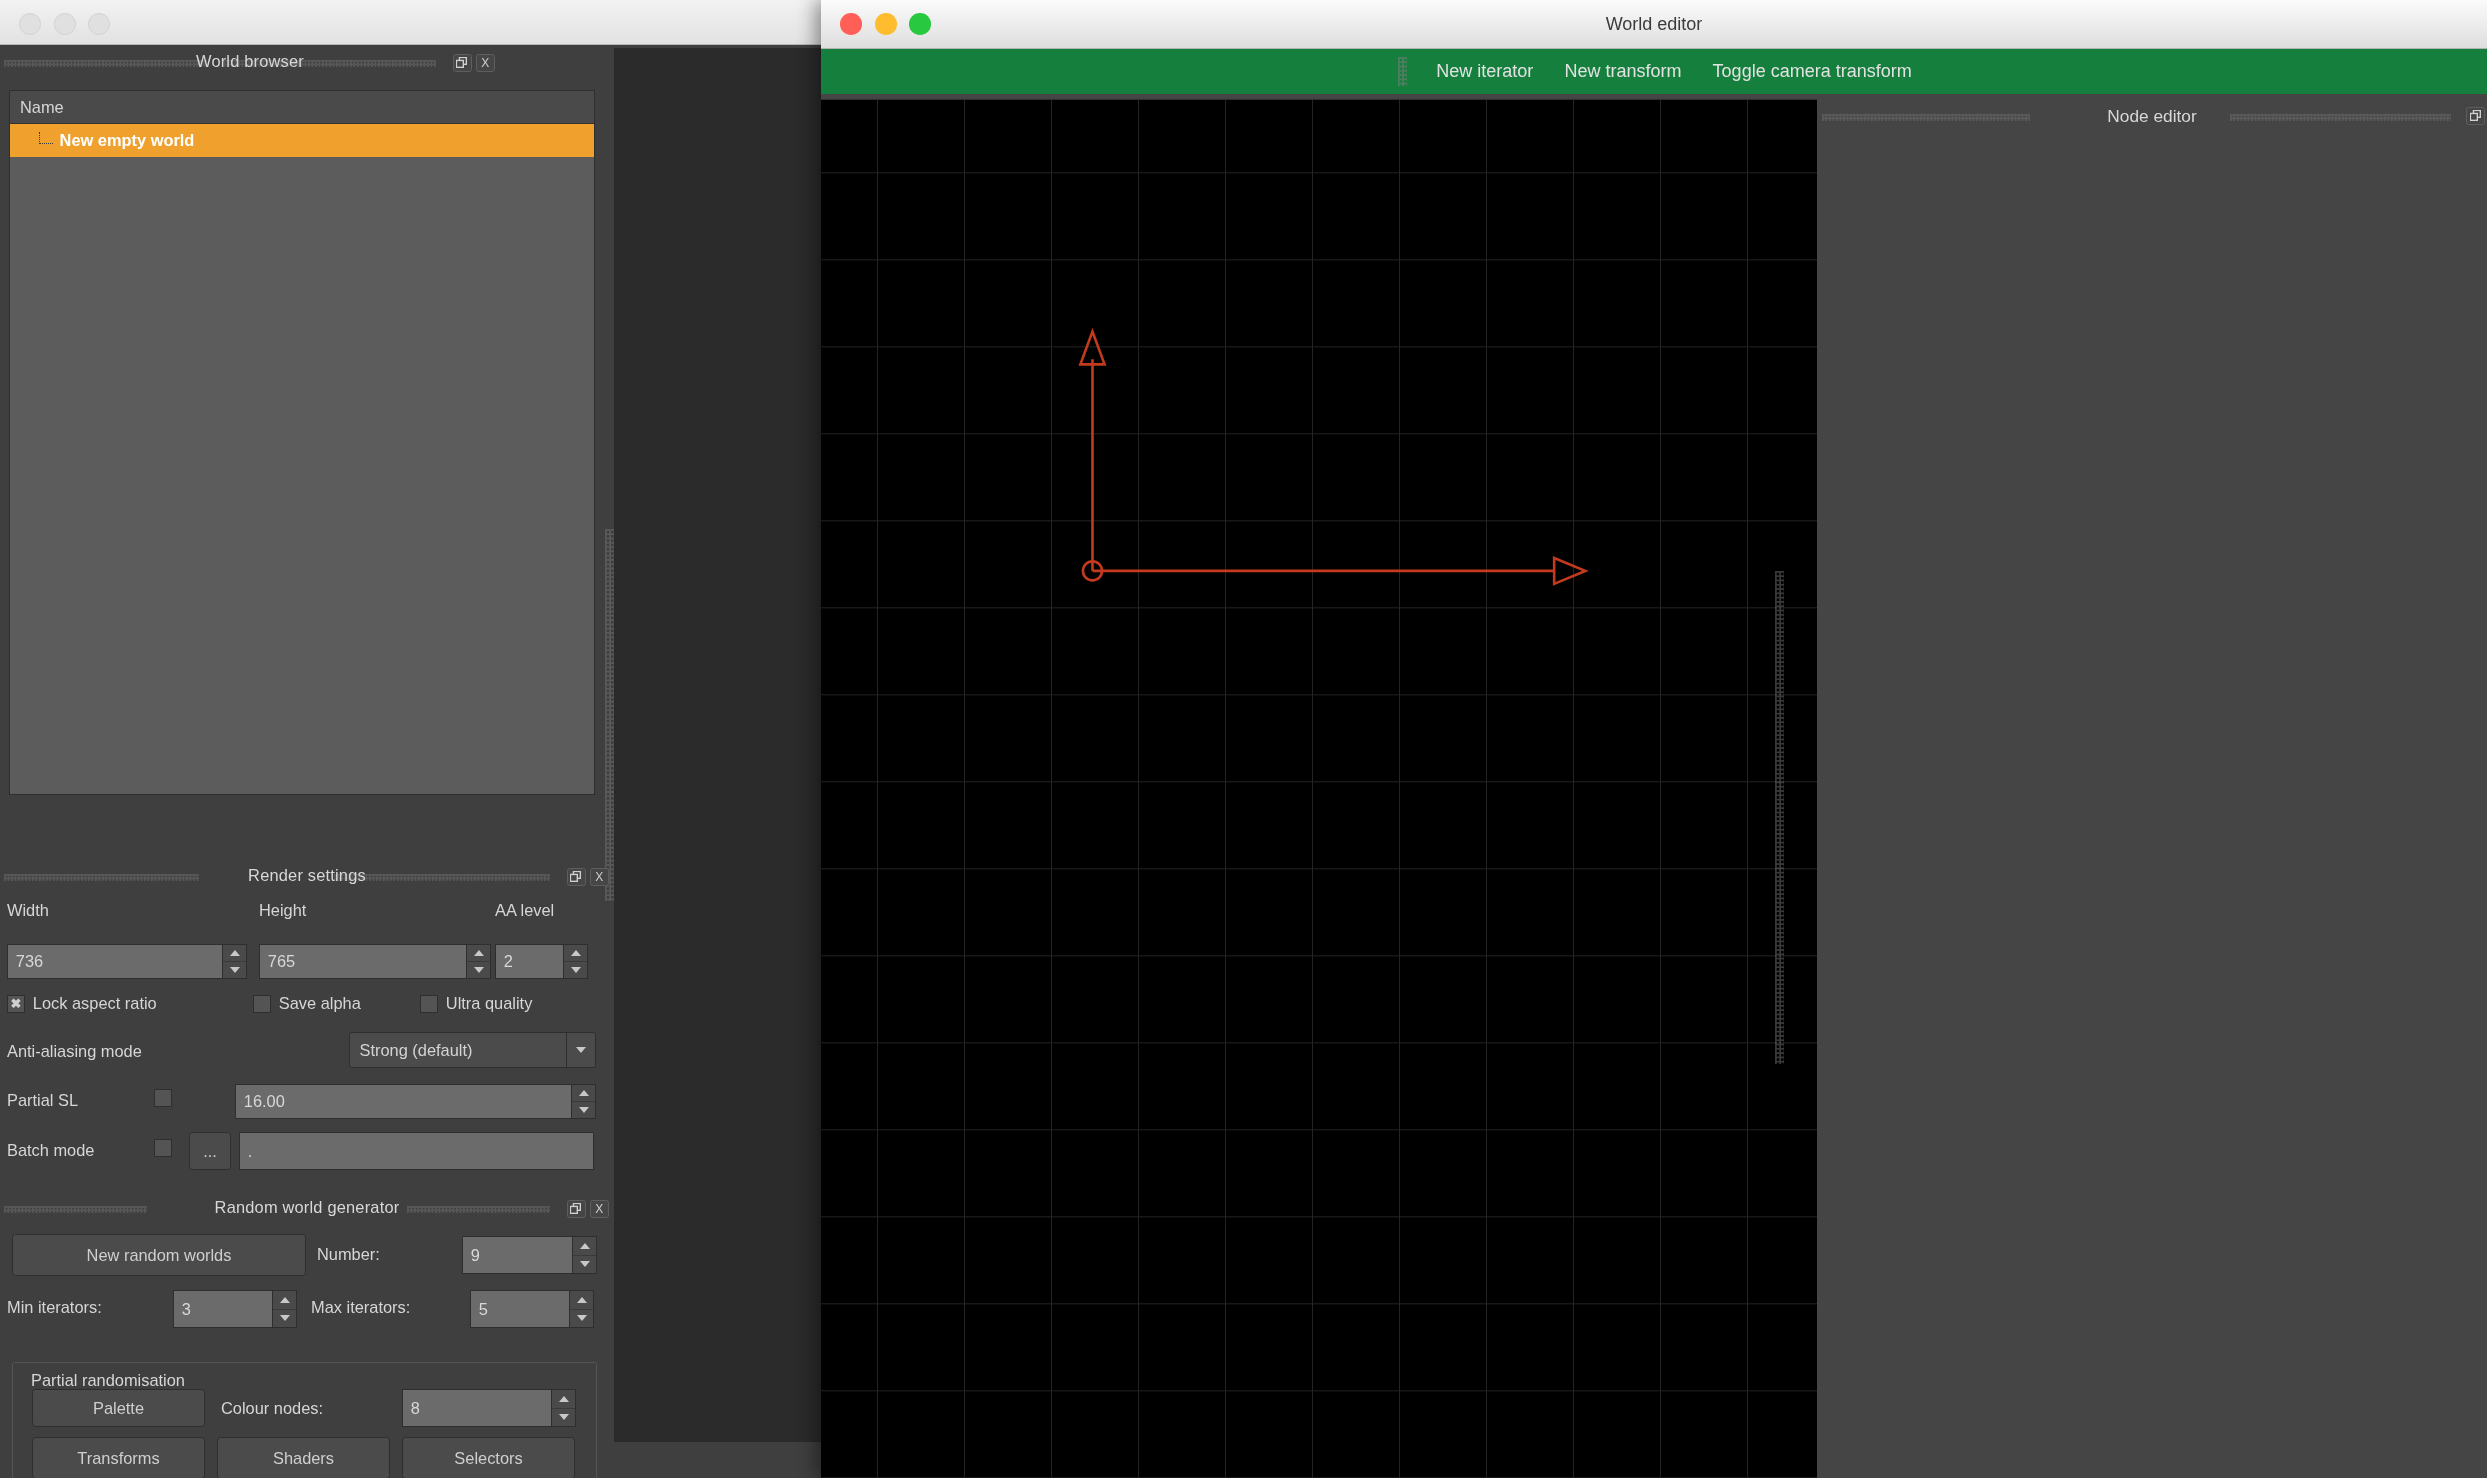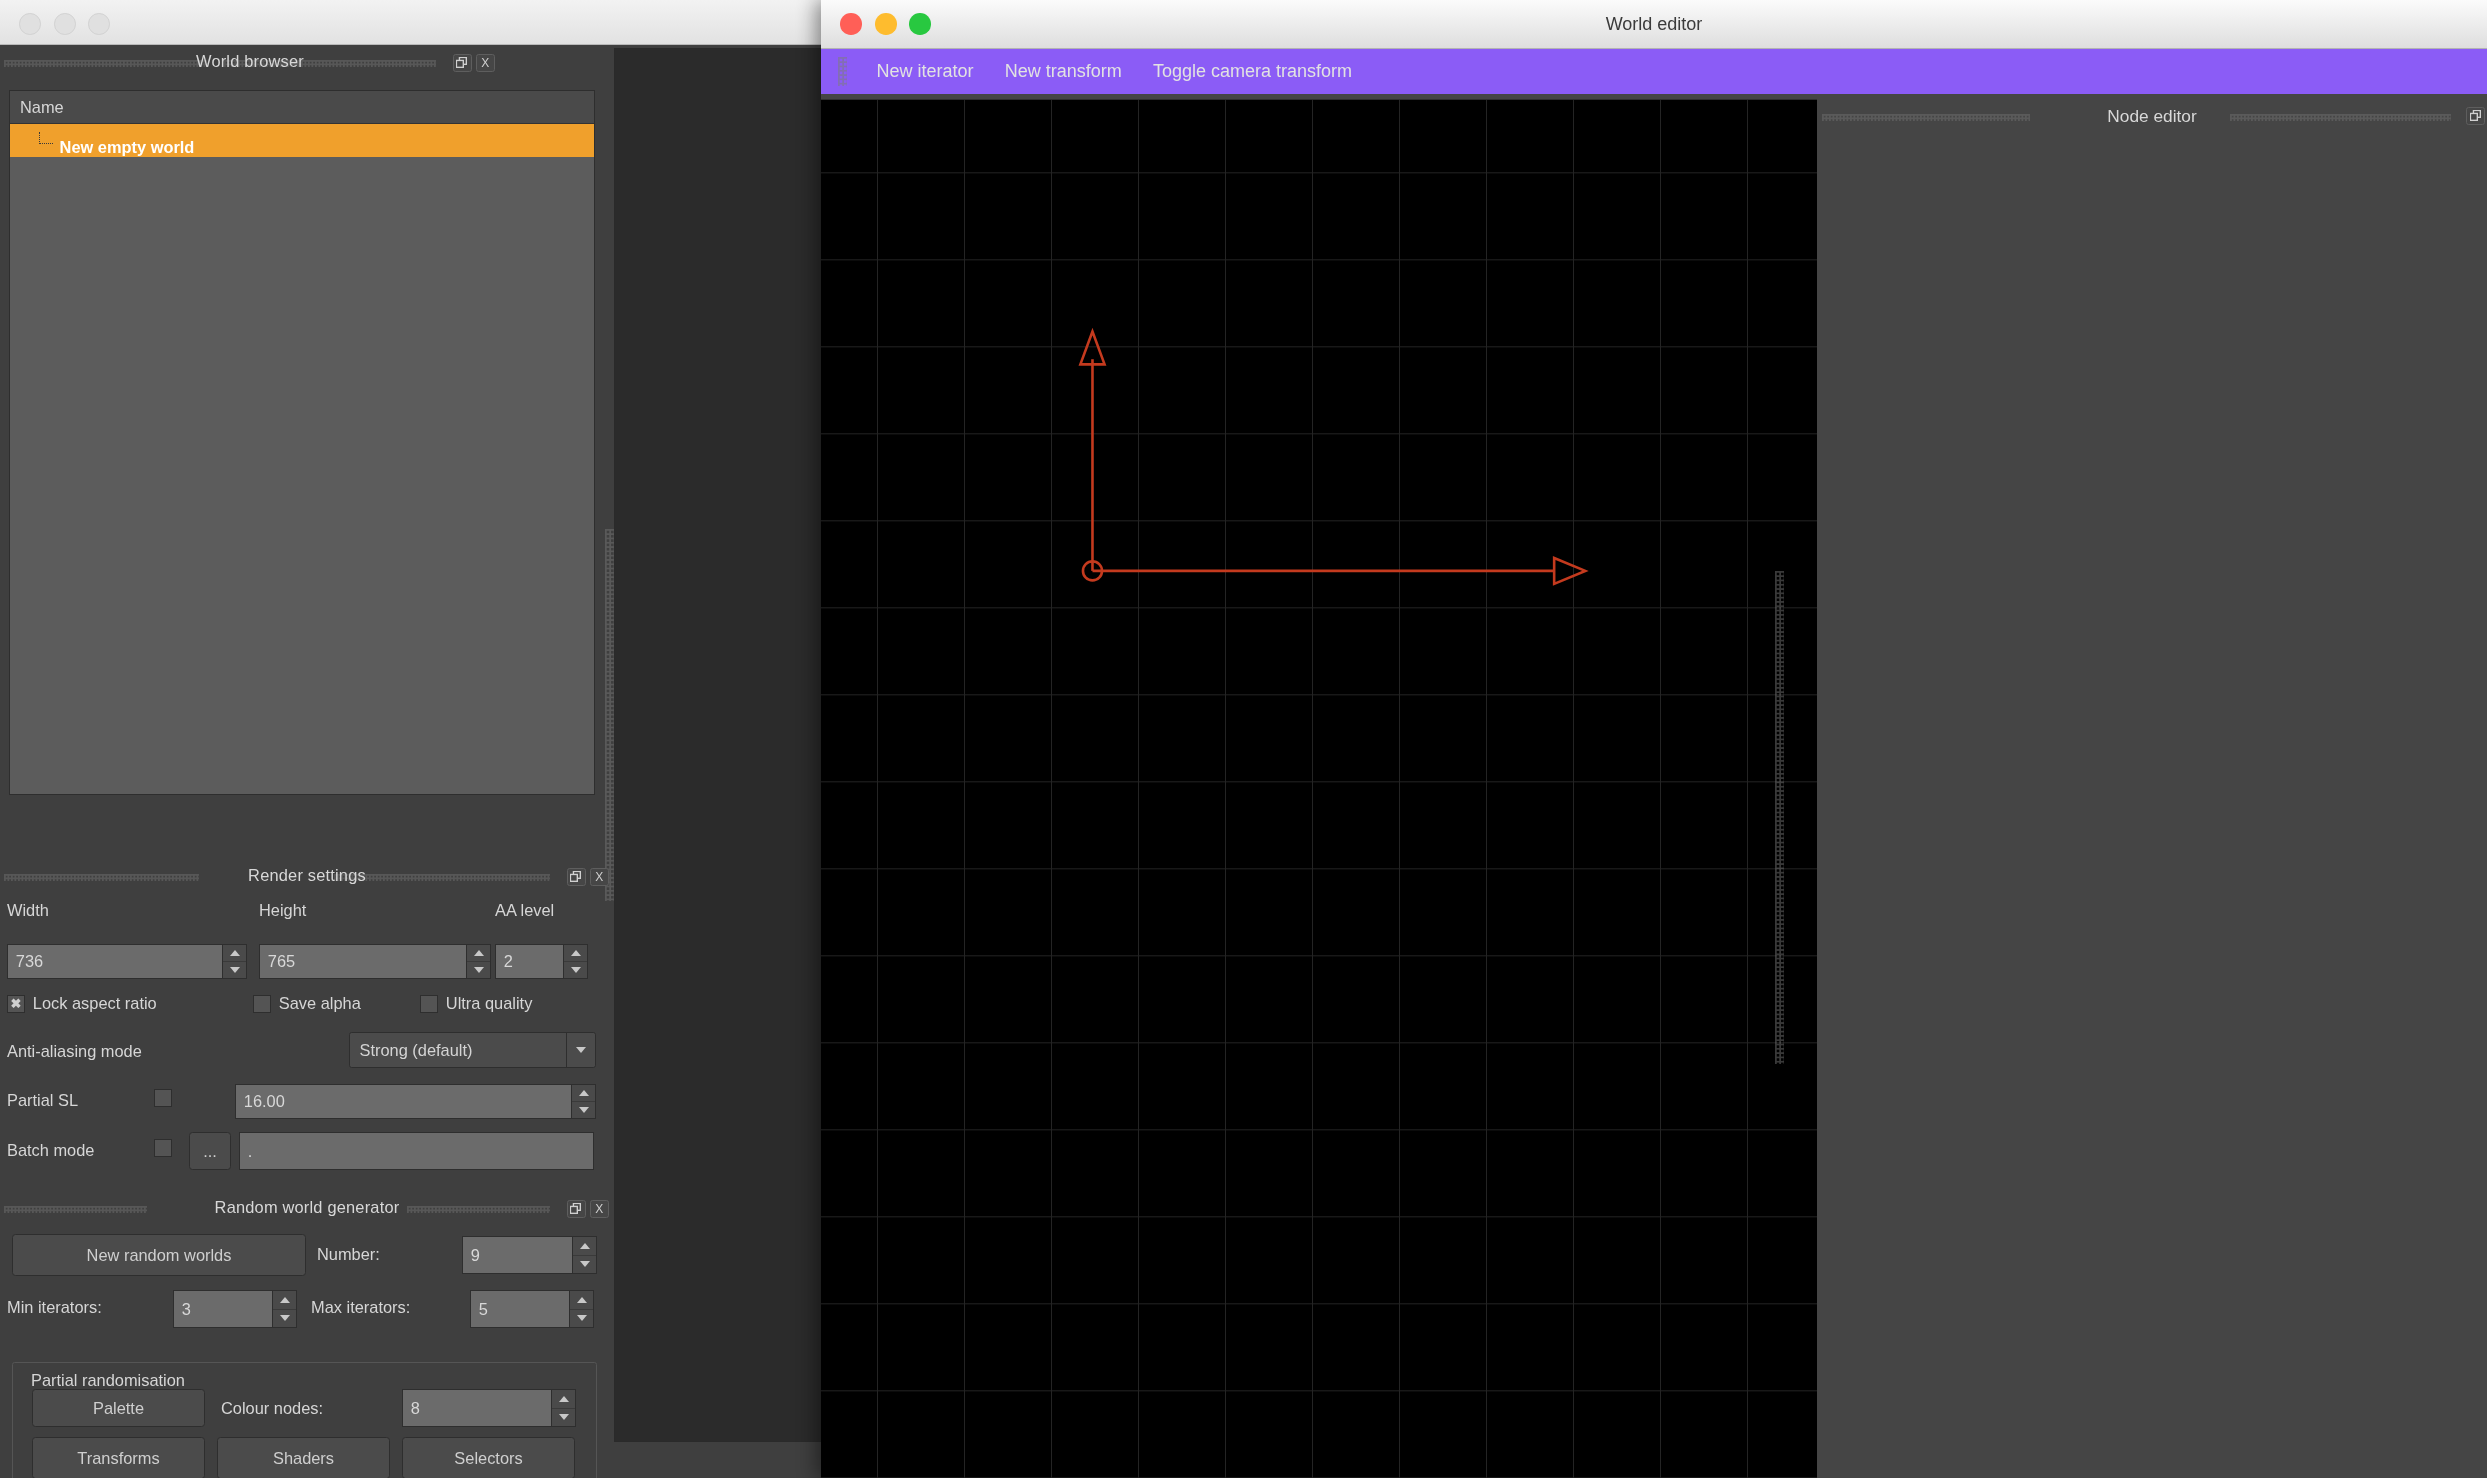--- a/index.html
+++ b/index.html
@@ -72,21 +72,21 @@
   .wb-list {
     position: absolute; left: 8.6px; top: 45px; width: 586px; height: 705px;
     background: #5c5c5c; border: 0.9px solid #2e2e2e;
   }
   .wb-header {
     height: 33px; background: #4a4a4a; border-bottom: 0.9px solid #333;
     display: flex; align-items: center; padding-left: 10.4px;
     font-size: 16.4px; color: #d6d6d6;
   }
   .wb-row {
-    height: 33px; display: flex; align-items: flex-end;
+    height: 33px; display: flex; align-items: center;
     padding-left: 26px; font-size: 16.4px; color: #ffffff; font-weight: bold;
     background: #f0a02c;
     position: relative;
   }
   .wb-row .treeglyph {
     position: absolute; left: 29px; top: 7.8px; width: 14px; height: 12px;
     border-left: 1.7px dotted #3a3a3a; border-bottom: 1.7px dotted #3a3a3a;
   }
   .wb-row .lbl { margin-left: 24px; }
 
@@ -172,22 +172,22 @@
     display: flex; align-items: center; justify-content: center;
   }
   .we-title { font-size: 18px; color: #3b3b3b; }
   .tl-dot.active { border: none; }
   .a1 { left: 19px; background: #ff5f57; }
   .a2 { left: 54px; background: #febc2e; }
   .a3 { left: 88px; background: #28c840; }
 
   .we-toolbar {
     position: absolute; left: 0; top: 49px; width: 100%; height: 45px;
-    background: #8b5cf6;
-    display: flex; align-items: center; padding-left: 17.3px;
+    background: #15803d;
+    display: flex; align-items: center; padding-left: 17.3px; justify-content: center;
   }
   .tb-grip {
     width: 8.6px; height: 29px; margin-right: 14px;
     background-image: repeating-linear-gradient(to bottom,
       #7d7d7d 0px, #7d7d7d 1.7px, transparent 1.7px, transparent 4.3px),
       repeating-linear-gradient(to right,
       #7d7d7d 0px, #7d7d7d 1.7px, transparent 1.7px, transparent 4.3px);
     background-size: 4.3px 4.3px; opacity: .55;
   }
   .tb-item {

